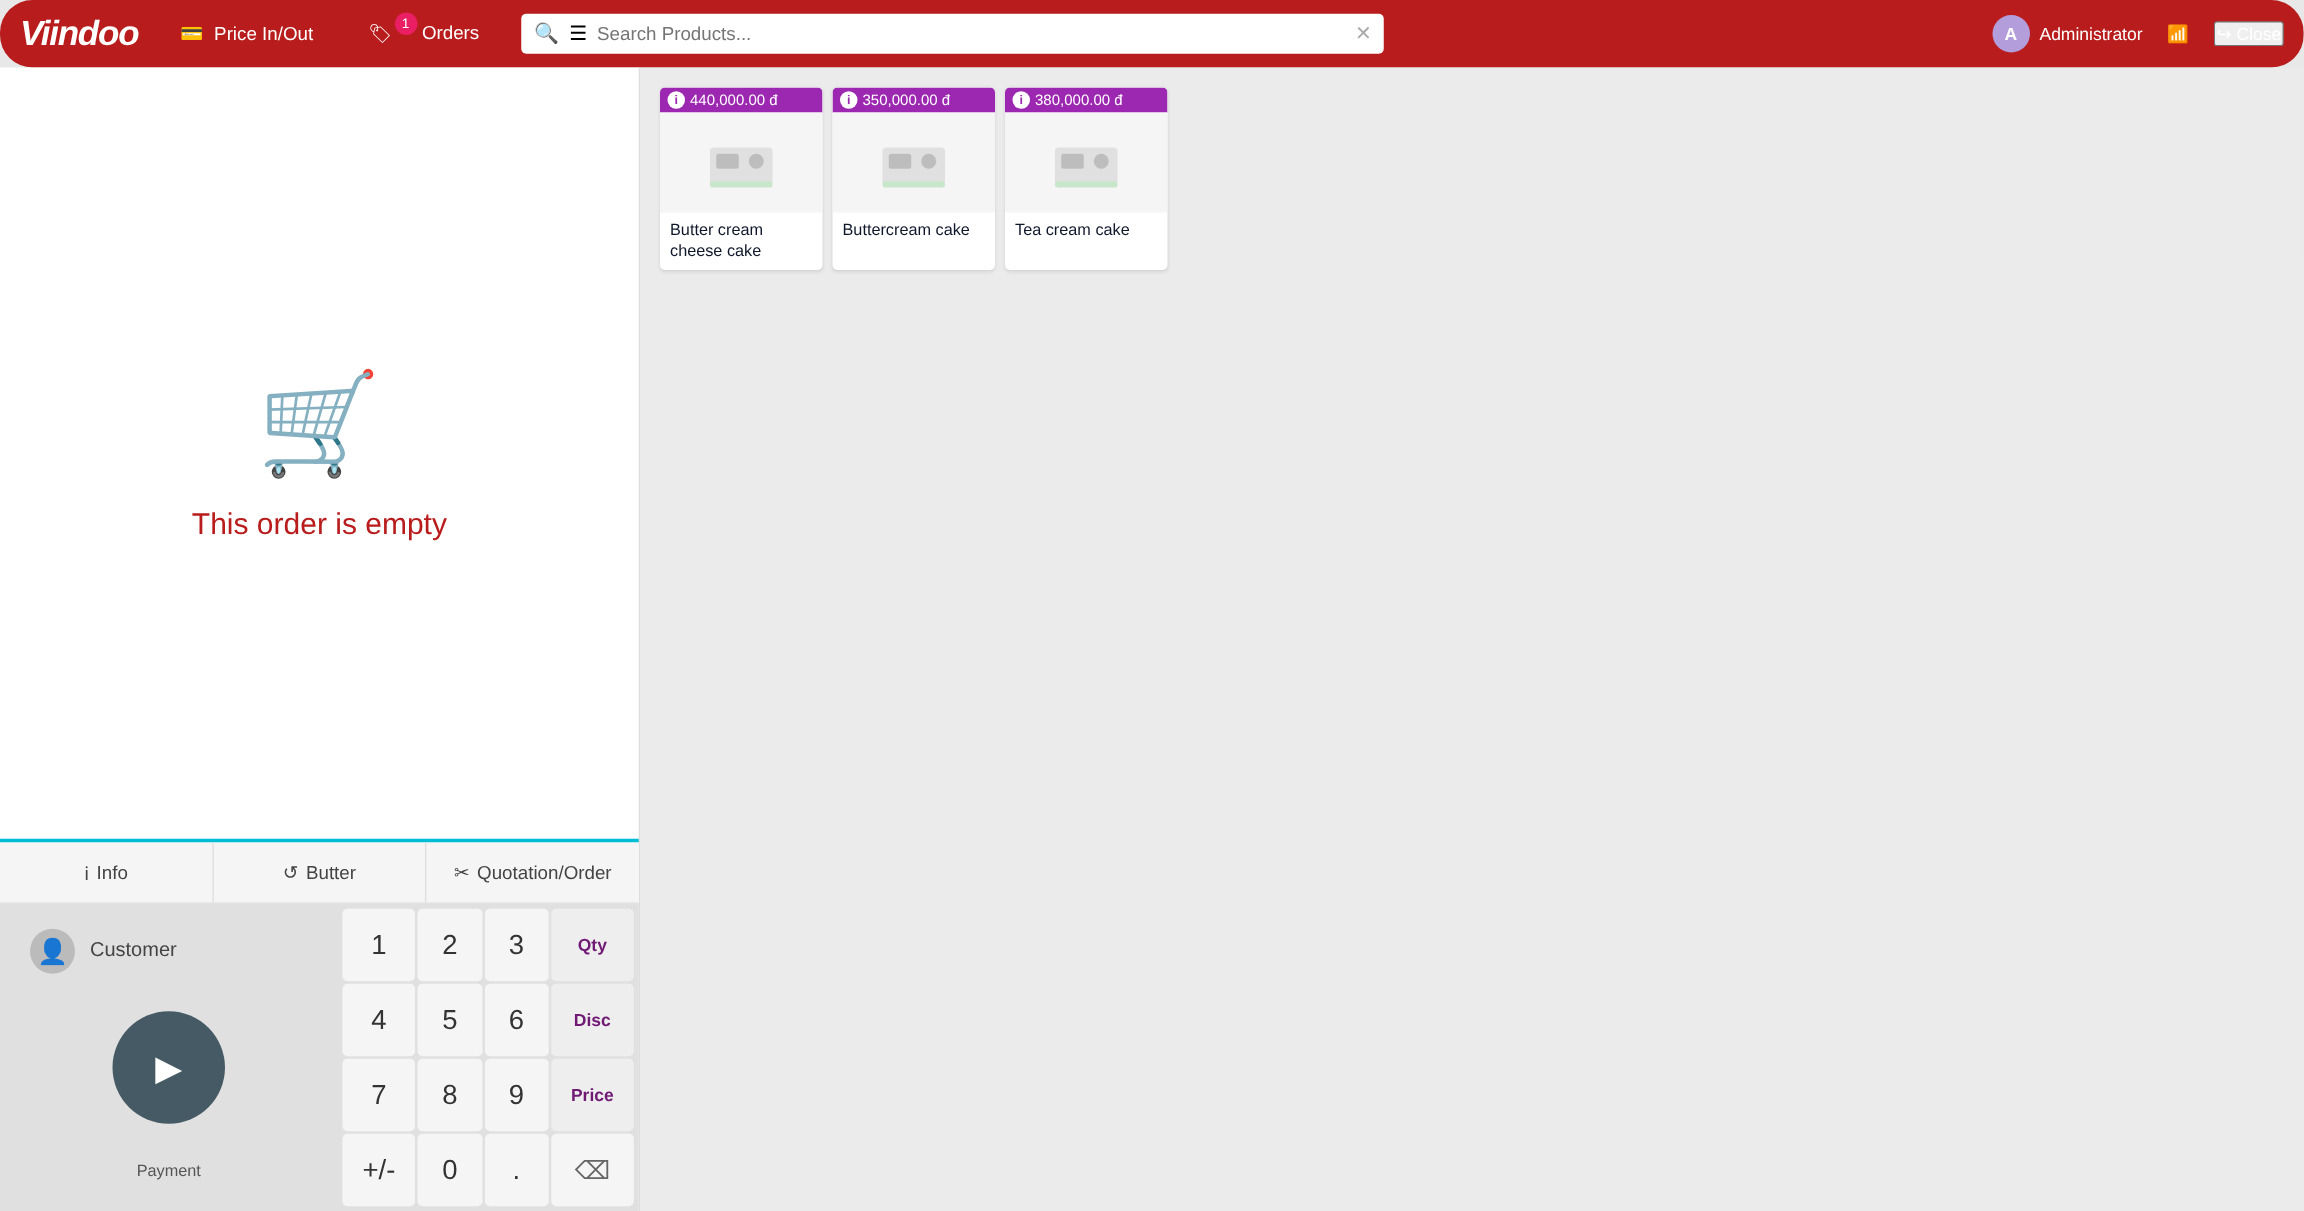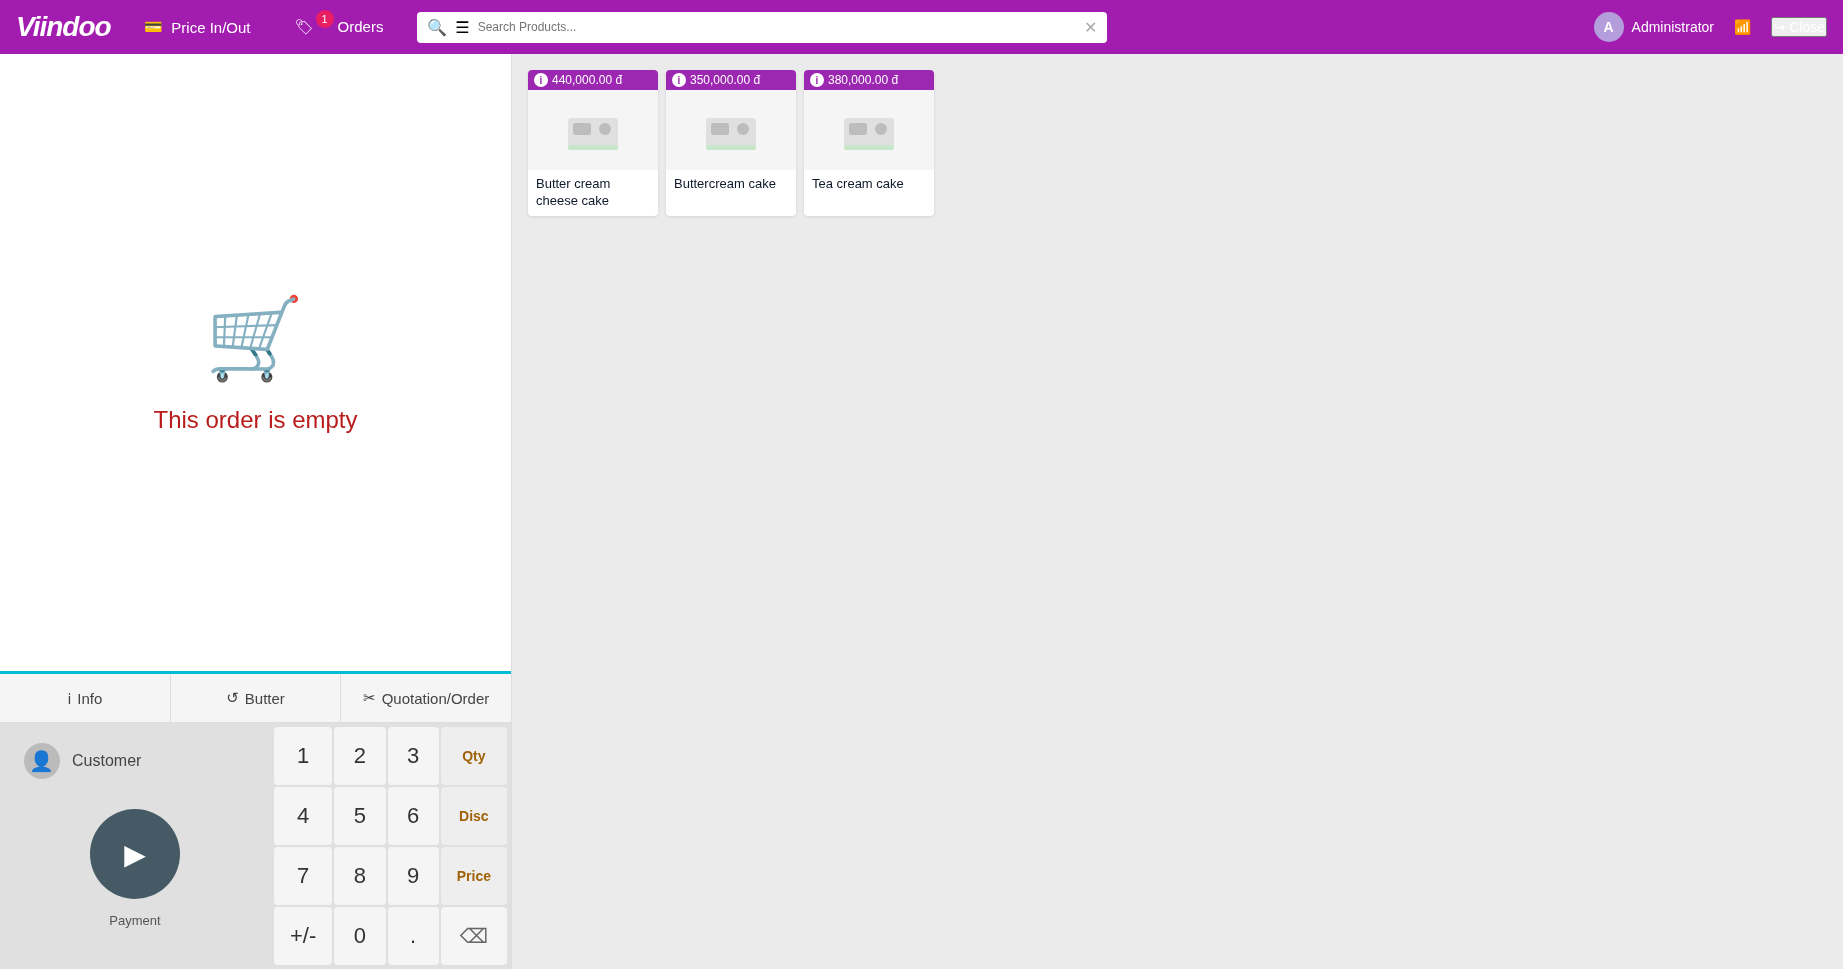--- a/index.html
+++ b/index.html
@@ -1,25 +1,26 @@
 <!DOCTYPE html>
 <html><head>
   <meta charset="utf-8">
   <style>
     * { box-sizing: border-box; margin: 0; padding: 0; }
     body { font-family: 'Segoe UI', Arial, sans-serif; background: #e8e8e8; width: 1843px; height: 969px; overflow: hidden; }
 
     
     .header {
-      background: #a21caf;
+      background: #b91c1c;
       height: 54px;
       display: flex;
       align-items: center;
       padding: 0 16px;
       gap: 24px;
+      border-radius: 26px;
     }
     .logo {
       font-size: 28px;
       font-weight: bold;
       color: white;
       letter-spacing: -1px;
       font-style: italic;
     }
     .header-btn {
       display: flex;
@@ -54,21 +55,21 @@
       display: flex;
       align-items: center;
       background: white;
       border-radius: 4px;
       padding: 6px 10px;
       gap: 8px;
     }
     .search-bar input {
       border: none;
       outline: none;
-      font-size: 12px;
+      font-size: 15px;
       flex: 1;
       color: #555;
     }
     .search-clear {
       color: #aaa;
       cursor: pointer;
       font-size: 16px;
     }
     .header-right {
       margin-left: auto;
@@ -209,21 +210,21 @@
       flex-direction: column;
       align-items: center;
       justify-content: center;
       color: white;
       font-size: 28px;
       margin-top: 10px;
     }
     .payment-label {
       font-size: 13px;
       color: #555;
-      margin-top: 6px;
+      margin-top: 22px;
       text-align: right;
     }
 
     
     .numpad-col {
       flex: 1;
       display: grid;
       grid-template-columns: repeat(4, 1fr);
       grid-template-rows: repeat(4, 1fr);
       gap: 2px;
@@ -243,21 +244,21 @@
       justify-content: center;
     }
     .num-btn.active {
       background: #00838f;
       color: white;
     }
     .num-btn.mode-btn {
       font-size: 14px;
       font-weight: 600;
       background: #eeeeee;
-      color: #a16207;
+      color: #701a75;
     }
     .num-btn.backspace { font-size: 20px; color: #666; }
 
     
     .right-panel {
       flex: 1;
       background: #ebebeb;
       padding: 16px;
       overflow-y: auto;
     }

